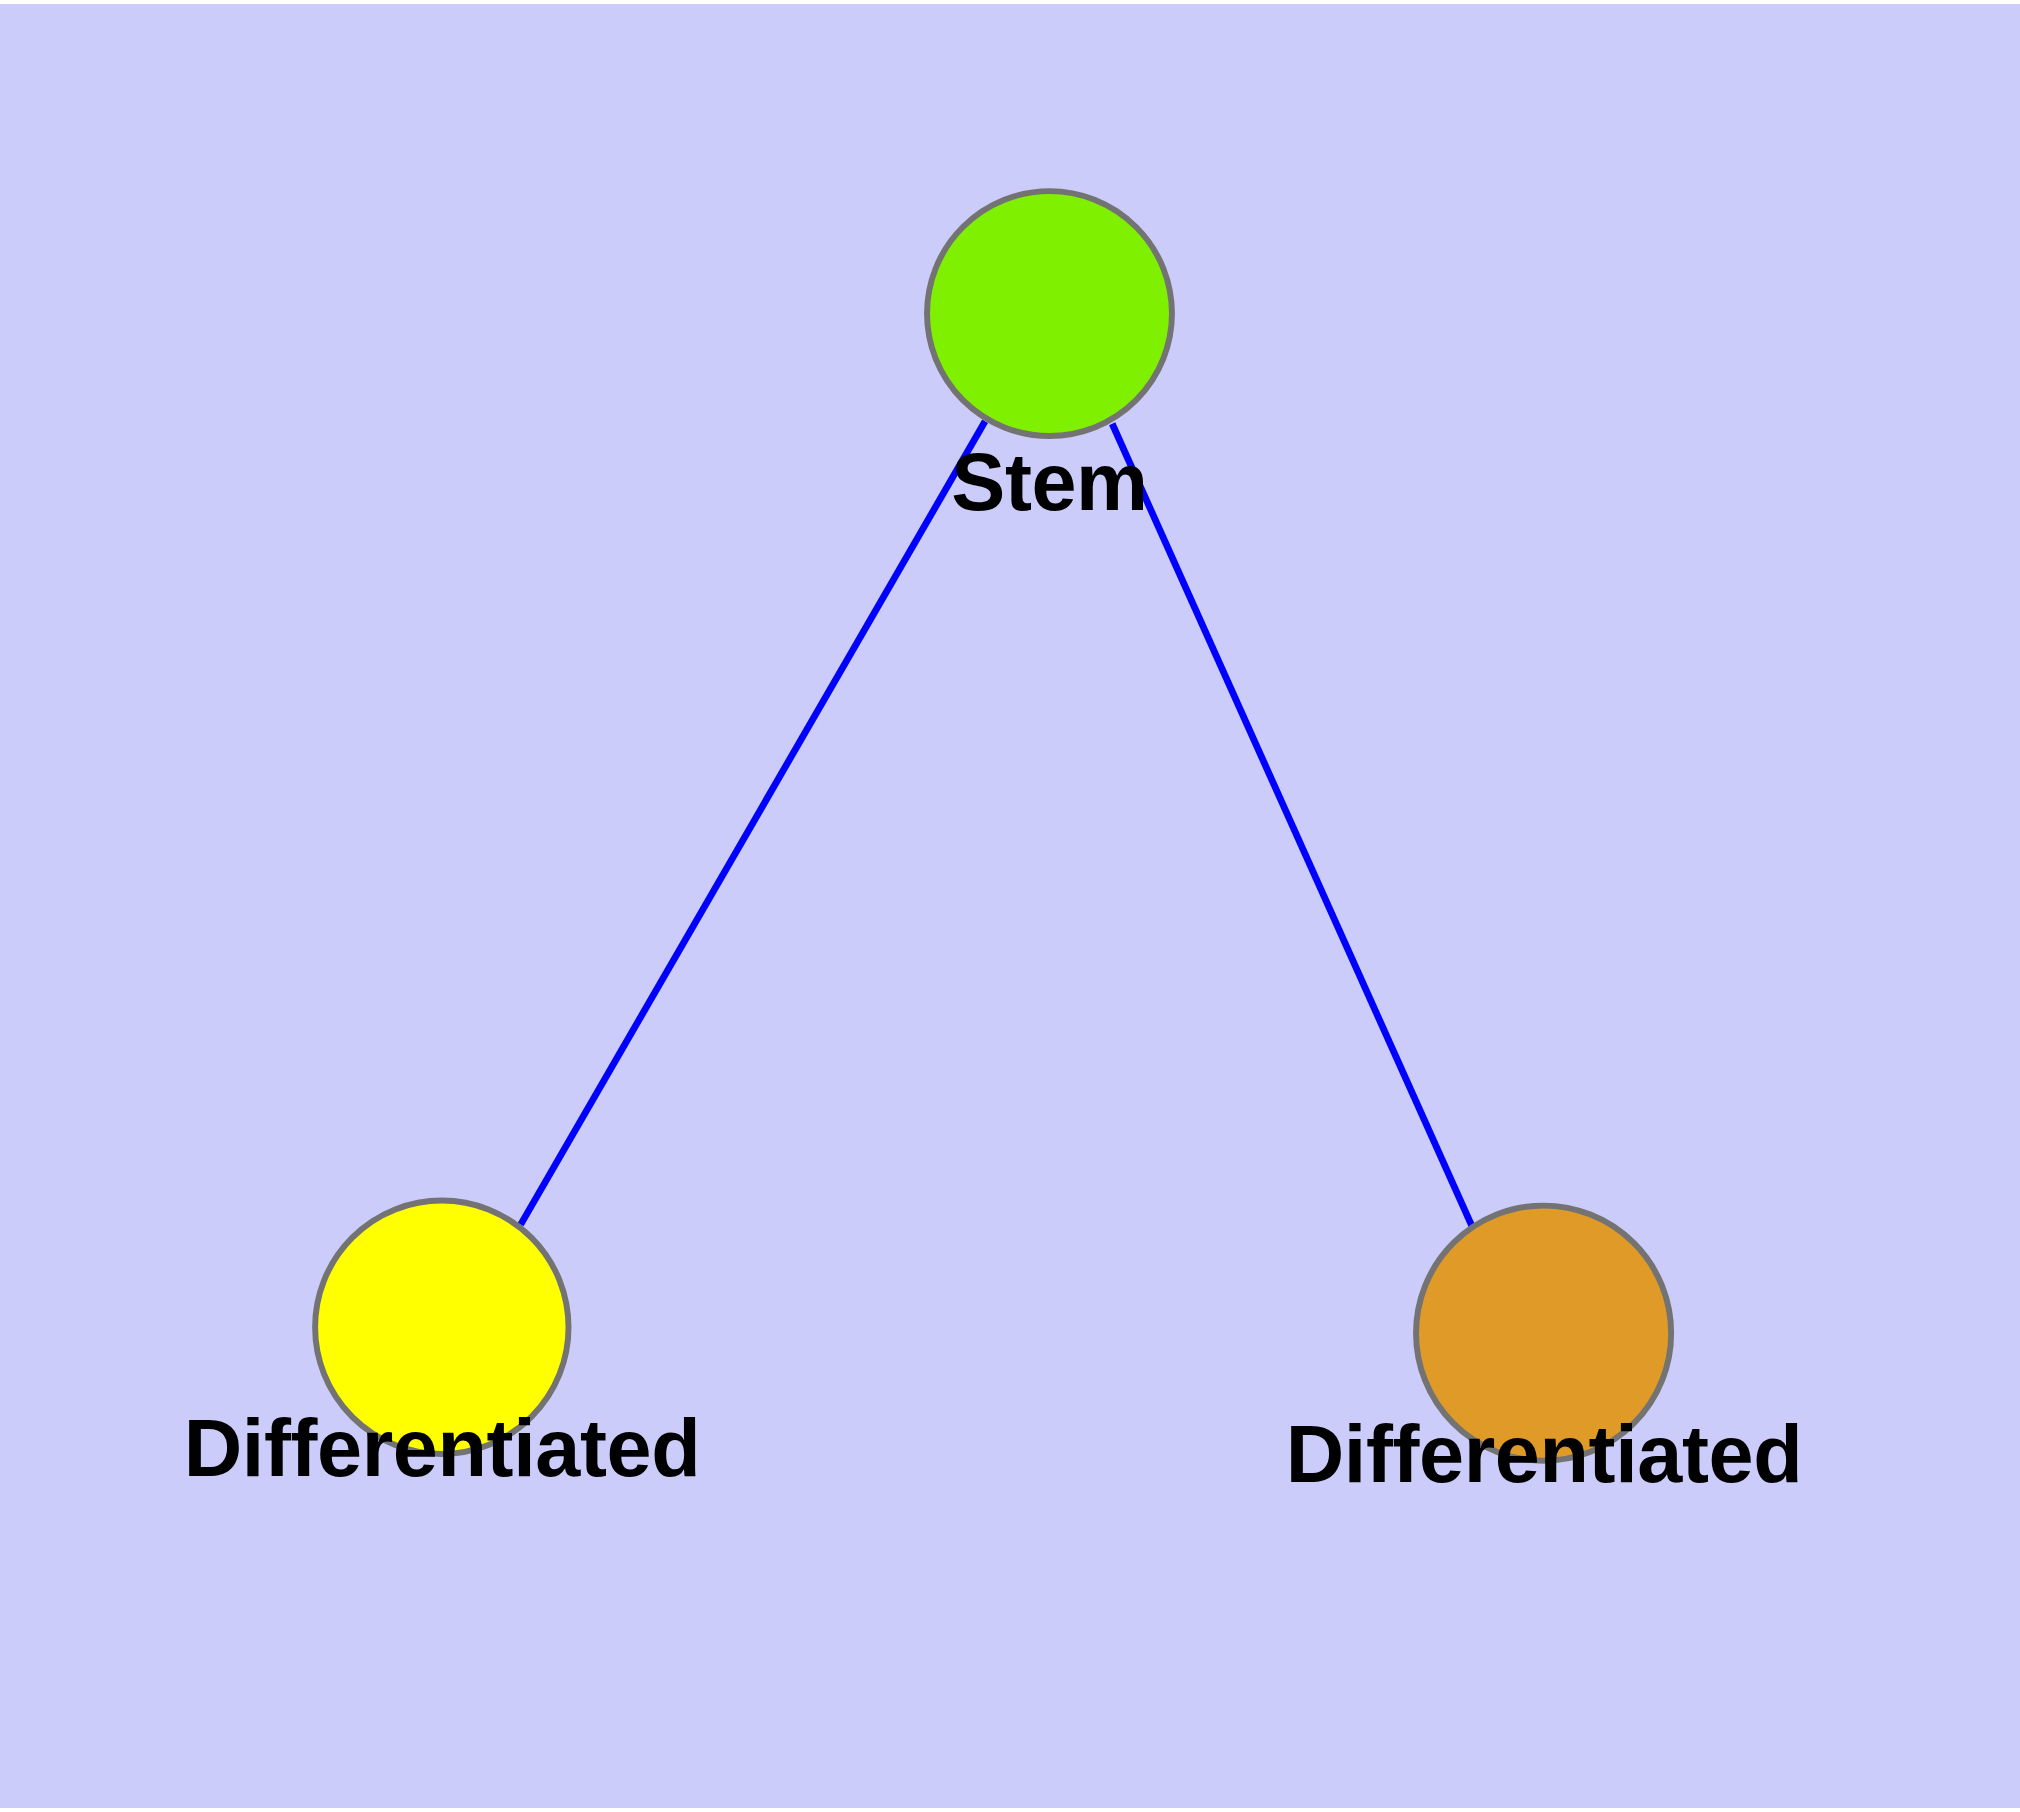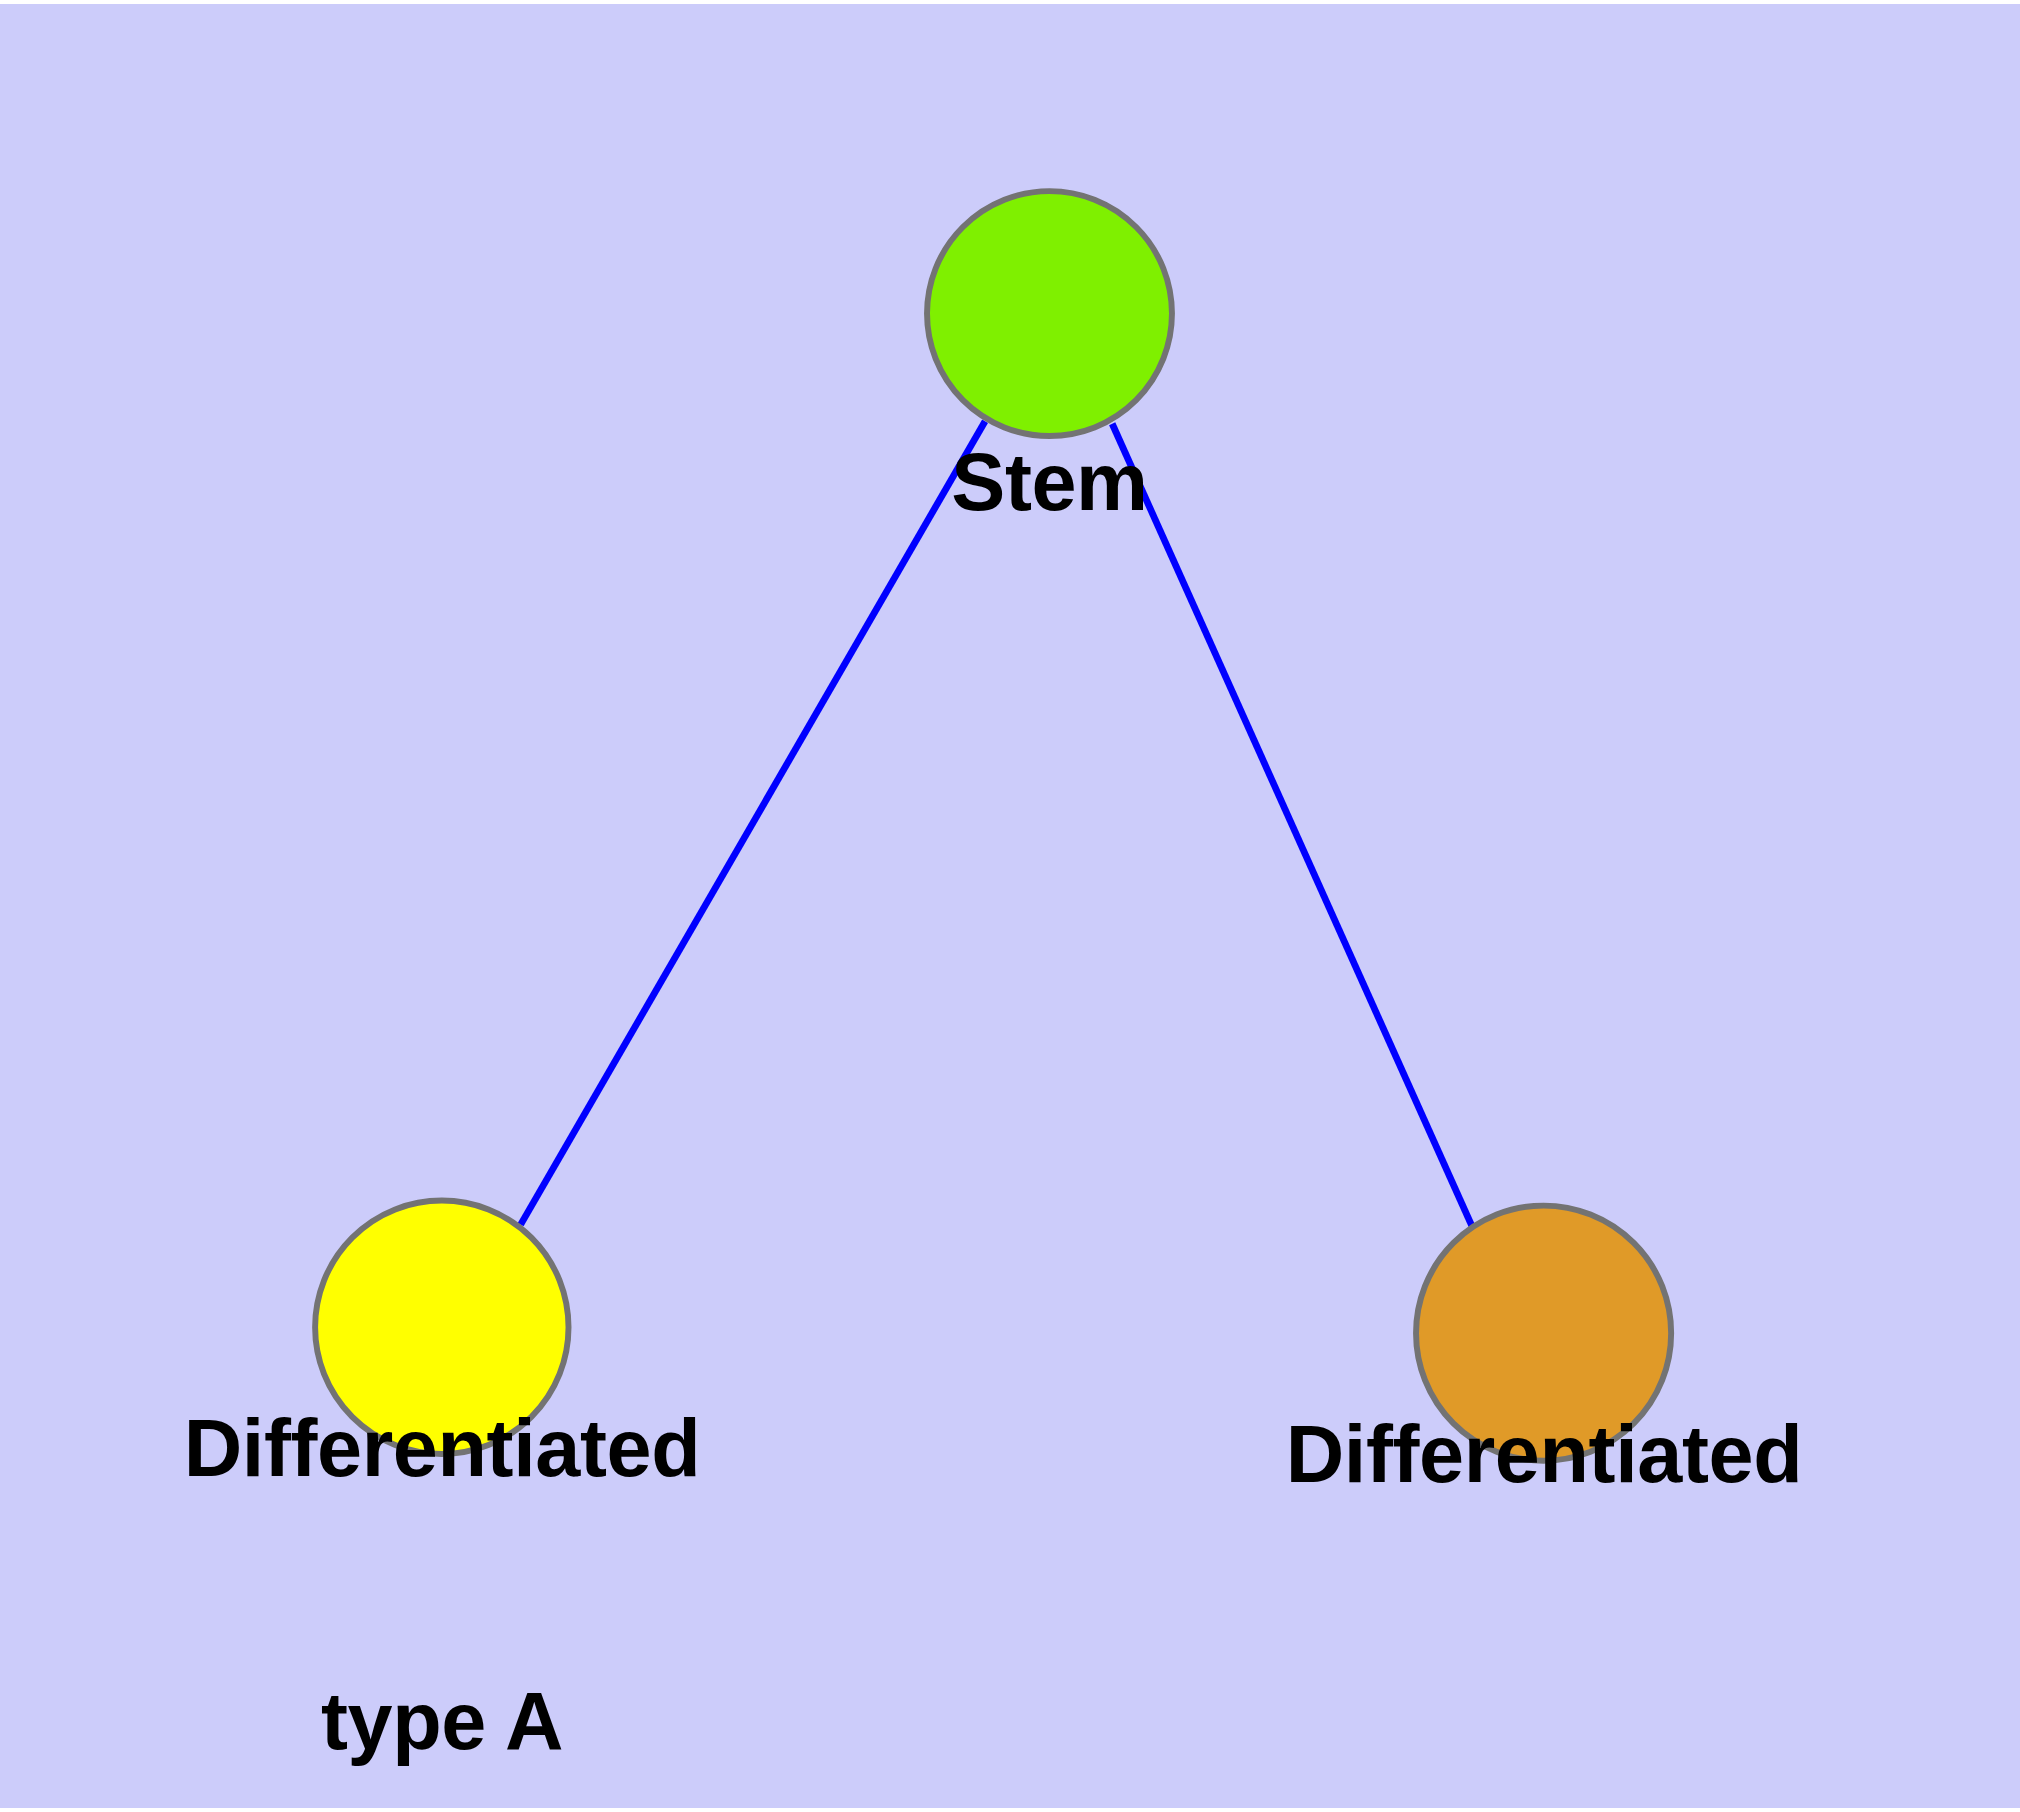--- a/index.html
+++ b/index.html
@@ -68,21 +68,20 @@
       <circle cx="1238" cy="370" r="144.5" fill="#7ff000" stroke="#737373" stroke-width="7"></circle>
     </g>
   </svg>
 
   <div class="node-label root-node" style="left: 795px; top: 256px; width: 509px; color: rgb(0, 0, 0); font-size: 81px;">
     <div>Stem</div>
   </div>
 
   <div class="node-label small-node" style="left: 18px; top: 1222px; width: 848px; color: rgb(0, 0, 0); font-size: 81px;">
     <div>Differentiated</div>
-    <div>type A</div>
   </div>
 
   <div class="node-label small-node" style="left: 1120px; top: 1228px; width: 848px; color: rgb(0, 0, 0); font-size: 81px;">
     <div>Differentiated</div>
   </div>
 
 </div>
 
 
 </body></html>

